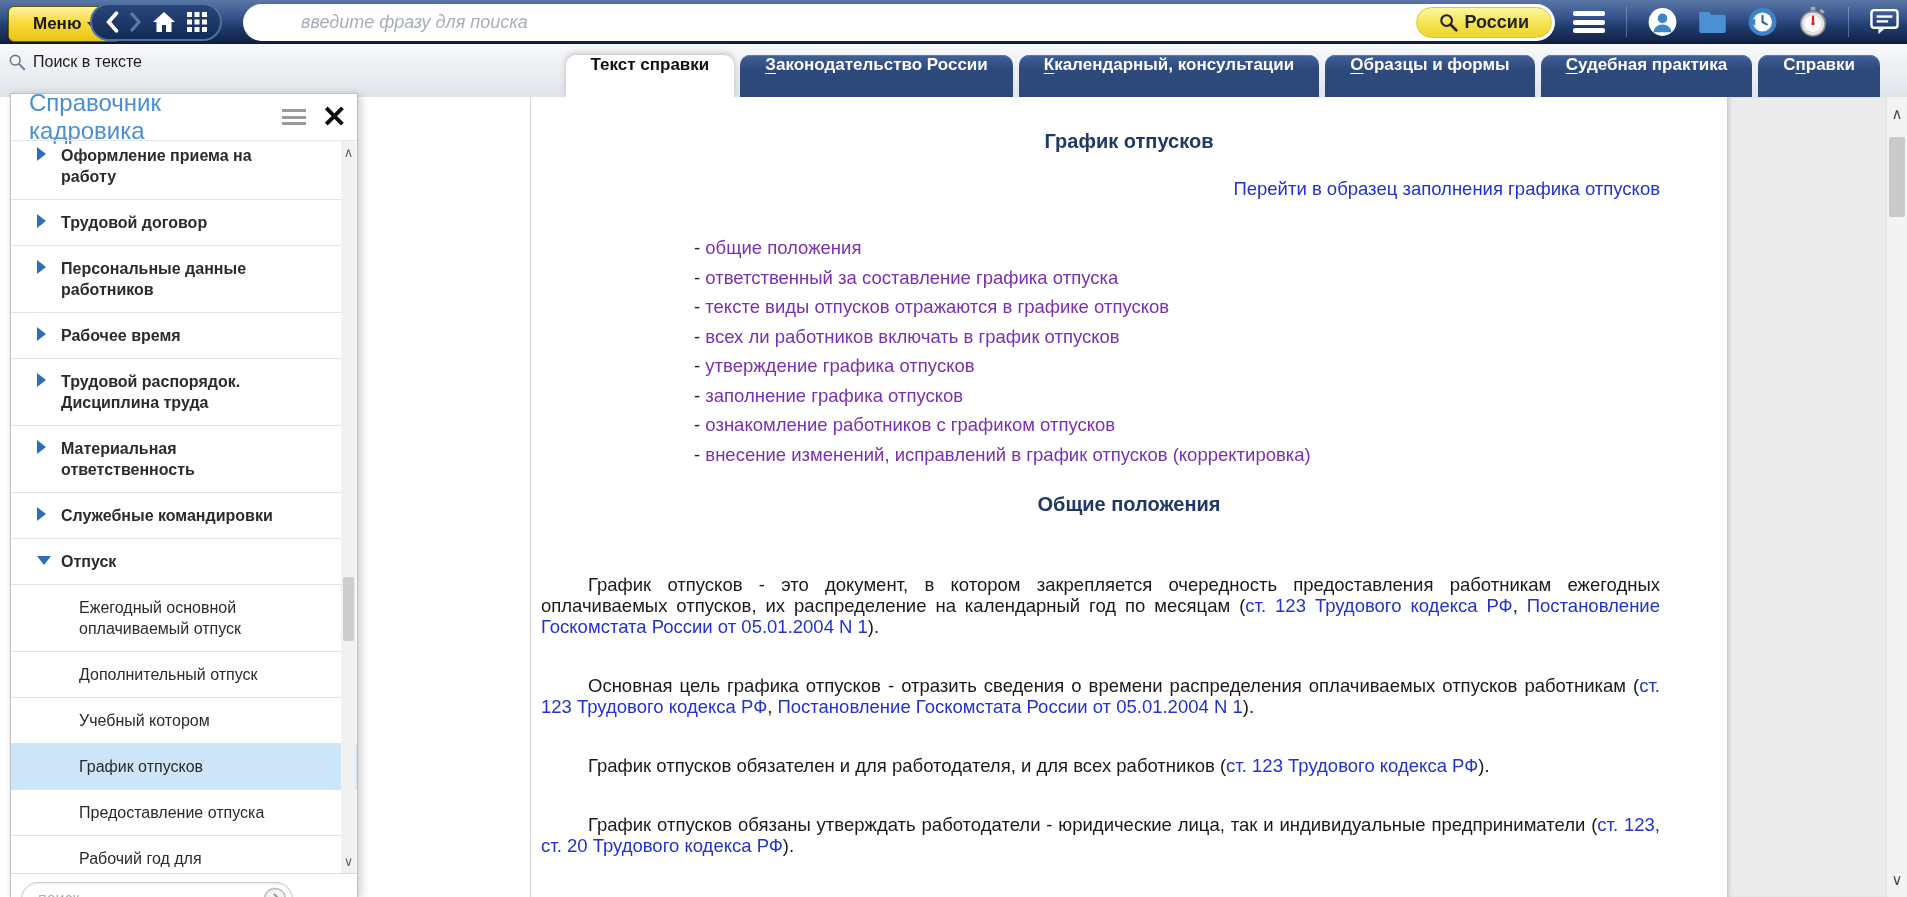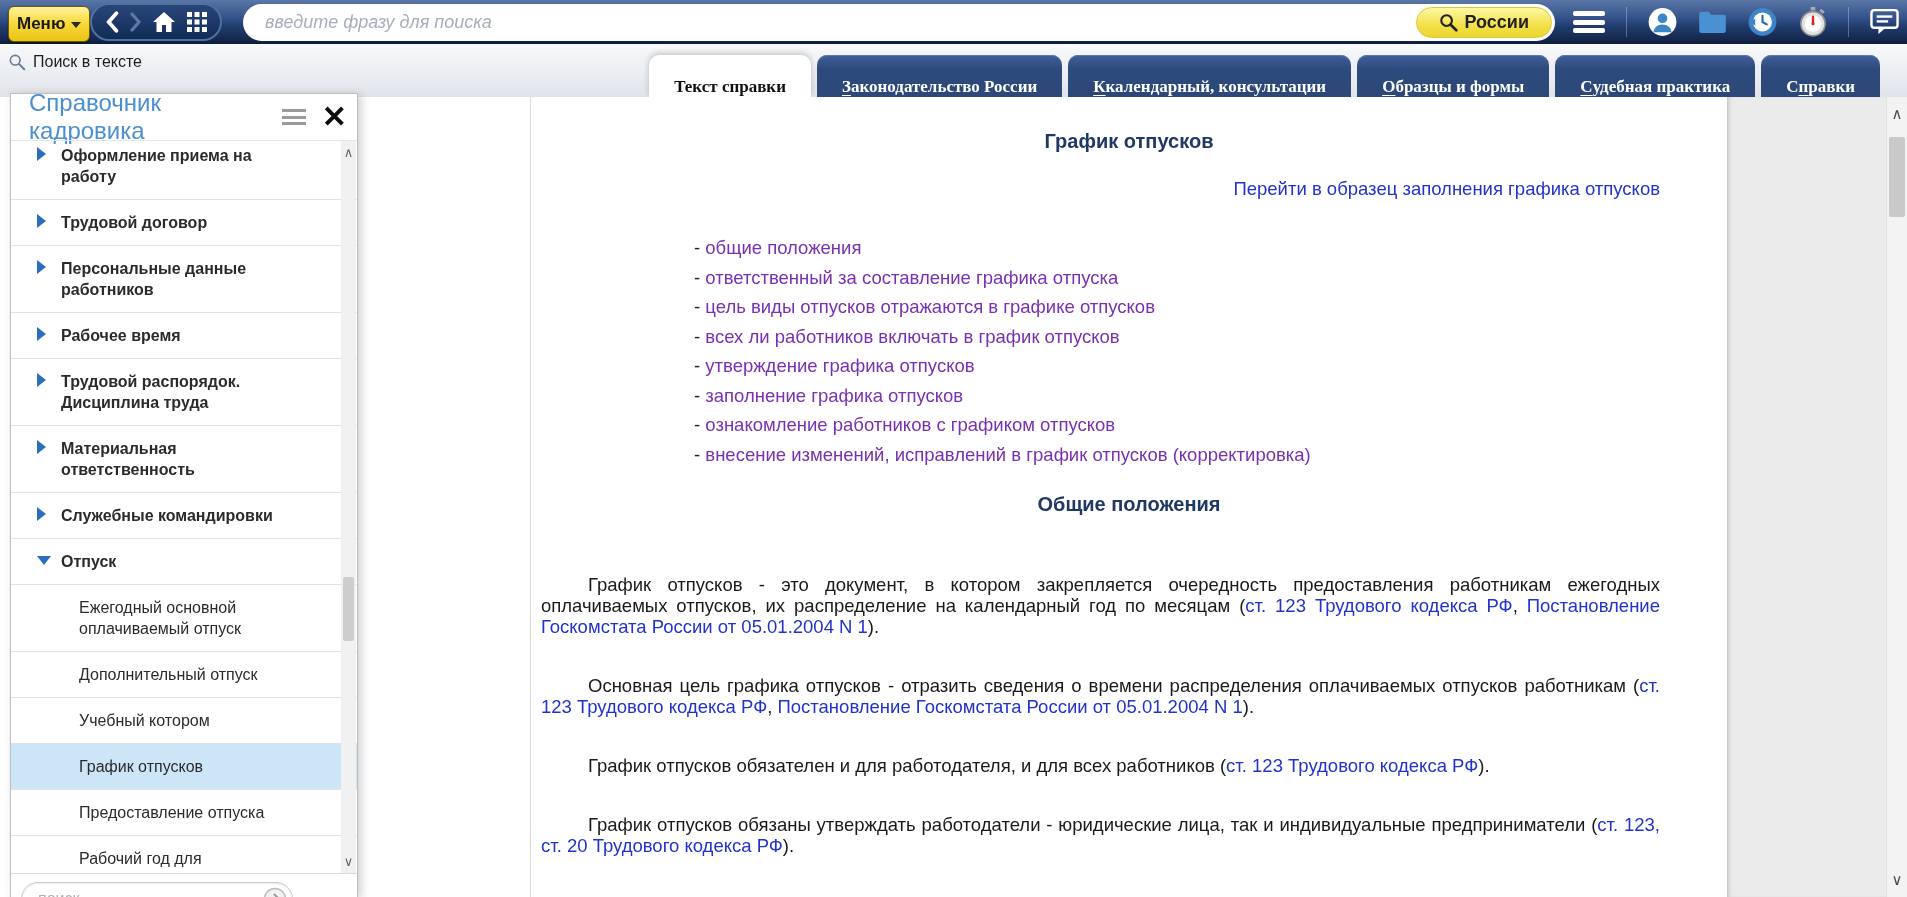--- a/index.html
+++ b/index.html
@@ -2,53 +2,53 @@
 <html><head>
 <meta charset="utf-8">
 <style>
   * { margin:0; padding:0; box-sizing:border-box; }
   html,body { width:1907px; height:897px; overflow:hidden; background:#fff;
     font-family:"Liberation Sans", sans-serif; }
 
   
   .toolbar { position:absolute; top:0; left:0; width:1907px; height:44px;
     background:linear-gradient(#5a76a6 0%, #35538b 40%, #203d6e 60%, #16294f 88%, #0c1c3c 100%); }
-  .menu-btn { position:absolute; left:8px; top:6px; height:36px; padding:0 8px;
+  .menu-btn { position:absolute; left:8px; top:6px; height:36px; padding:0 24px;
     background:linear-gradient(#fff3a0, #f8da3e 45%, #e9c414); border:1px solid #6a5a00;
     border-radius:6px; display:flex; align-items:center; gap:6px;
     font-size:17px; font-weight:bold; color:#1a1a1a; box-shadow:0 1px 2px rgba(0,0,0,.45); cursor:pointer; }
   .menu-caret { width:0; height:0; border-left:5px solid transparent; border-right:5px solid transparent;
     border-top:6px solid #2a2a2a; margin-top:2px; }
   .nav-pill { position:absolute; left:90px; top:3px; width:132px; height:38px;
     background:linear-gradient(#2a4679,#122c58); border:2px solid #51719f; border-radius:20px;
     display:flex; align-items:center; justify-content:space-between; padding:0 13px; }
   .nav-pill .nbtn { display:flex; align-items:center; cursor:pointer; }
   .search-capsule { position:absolute; left:243px; top:4px; width:1312px; height:37px;
     background:#fff; border-radius:19px; display:flex; align-items:center; }
   .search-capsule input { flex:1; border:none; outline:none; font-size:18px; padding:0 10px 0 22px;
-    font-family:"Liberation Sans", sans-serif; color:#333; background:transparent; }
+    font-family:"Liberation Sans", sans-serif; color:#333; background:transparent;margin-left:36px; }
   .search-capsule input::placeholder { color:#a7adba; font-style:italic; }
   .find-btn { height:31px; margin-right:3px; padding:0 22px; background:linear-gradient(#fdf7a2,#f3e14a 60%,#ecd52e);
     border:1px solid #d9ca35; border-radius:16px; display:flex; align-items:center; gap:7px;
     font-size:18px; font-weight:bold; color:#222; cursor:pointer; }
   .right-icons { position:absolute; right:8px; top:0; height:44px; display:flex; align-items:center; gap:21px; }
   .vsep { width:1px; height:30px; background:rgba(255,255,255,.28); }
   .burger { width:32px; height:22px; display:flex; flex-direction:column; justify-content:space-between; cursor:pointer; }
   .burger i { display:block; height:5px; background:#fff; border-radius:2px; }
   .ticon { width:29px; height:29px; display:flex; align-items:center; justify-content:center; cursor:pointer; }
 
   
   .tabrow { position:absolute; top:44px; left:0; width:1907px; height:53px;
     background:linear-gradient(#f8f9fb,#e0e4ea); }
   .search-in-text { position:absolute; left:8px; top:9px; display:flex; align-items:center; gap:7px;
     font-size:16px; color:#1d1d1d; cursor:pointer; }
   .tabs { position:absolute; right:27px; bottom:0; display:flex; align-items:flex-end; gap:6px; }
-  .tab { height:42px; padding:0 25px; display:flex; align-items:flex-end; white-space:nowrap;
+  .tab { height:42px; padding:0 25px; display:flex; align-items:flex-start; white-space:nowrap;
     background:linear-gradient(#41609a,#2d4a7c 35%,#2c4878); border-radius:10px 10px 0 0;
-    color:#fff; font-size:17px; font-weight:bold; cursor:pointer; box-shadow:inset 0 1px 0 #5e7aac;font-family:Liberation Serif, serif; }
+    color:#fff; font-size:17px; font-weight:bold; cursor:pointer; box-shadow:inset 0 1px 0 #5e7aac; }
   .tab.active { background:#fff; color:#101010; box-shadow:0 -2px 6px rgba(0,0,0,.2); }
   .tab .u { text-decoration:underline; text-underline-offset:3px; }
 
   
   .main { position:absolute; top:97px; left:0; width:1907px; height:800px; background:#fff; }
   .page { position:absolute; left:530px; top:0; width:1197px; height:800px; background:#fff;
     border-left:1px solid #d8d8d8; }
   .gutter { position:absolute; left:1727px; top:0; width:159px; height:800px; background:#ebebeb;
     box-shadow:inset 4px 0 5px -3px rgba(0,0,0,.22); }
   .vscroll { position:absolute; right:0; top:0; width:21px; height:800px; background:#f3f3f3;
@@ -253,21 +253,21 @@
 
   <div class="page">
     <div class="doc-title">График отпусков</div>
     <div class="doc-link-line">
       <a class="blnk">Перейти в образец заполнения графика отпусков</a>
     </div>
 
     <div class="toc">
       <div><span>- </span><a class="toc-link">общие положения</a></div>
       <div><span>- </span><a class="toc-link">ответственный за составление графика отпуска</a></div>
-      <div><span>- </span><a class="toc-link">цель виды отпусков отражаются в графике отпусков</a></div>
+      <div><span>- </span><a class="toc-link">тексте виды отпусков отражаются в графике отпусков</a></div>
       <div><span>- </span><a class="toc-link">всех ли работников включать в график отпусков</a></div>
       <div><span>- </span><a class="toc-link">утверждение графика отпусков</a></div>
       <div><span>- </span><a class="toc-link">заполнение графика отпусков</a></div>
       <div><span>- </span><a class="toc-link">ознакомление работников с графиком отпусков</a></div>
       <div><span>- </span><a class="toc-link">внесение изменений, исправлений в график отпусков (корректировка)</a></div>
     </div>
 
     <div class="section-heading">Общие положения</div>
 
     <p class="para first"><span>График отпусков - это документ, в котором закрепляется очередность предоставления работникам ежегодных оплачиваемых отпусков, их распределение на календарный год по месяцам (</span><a class="blnk">ст. 123 Трудового кодекса РФ</a><span>, </span><a class="blnk">Постановление Госкомстата России от 05.01.2004 N 1</a><span>).</span></p>

